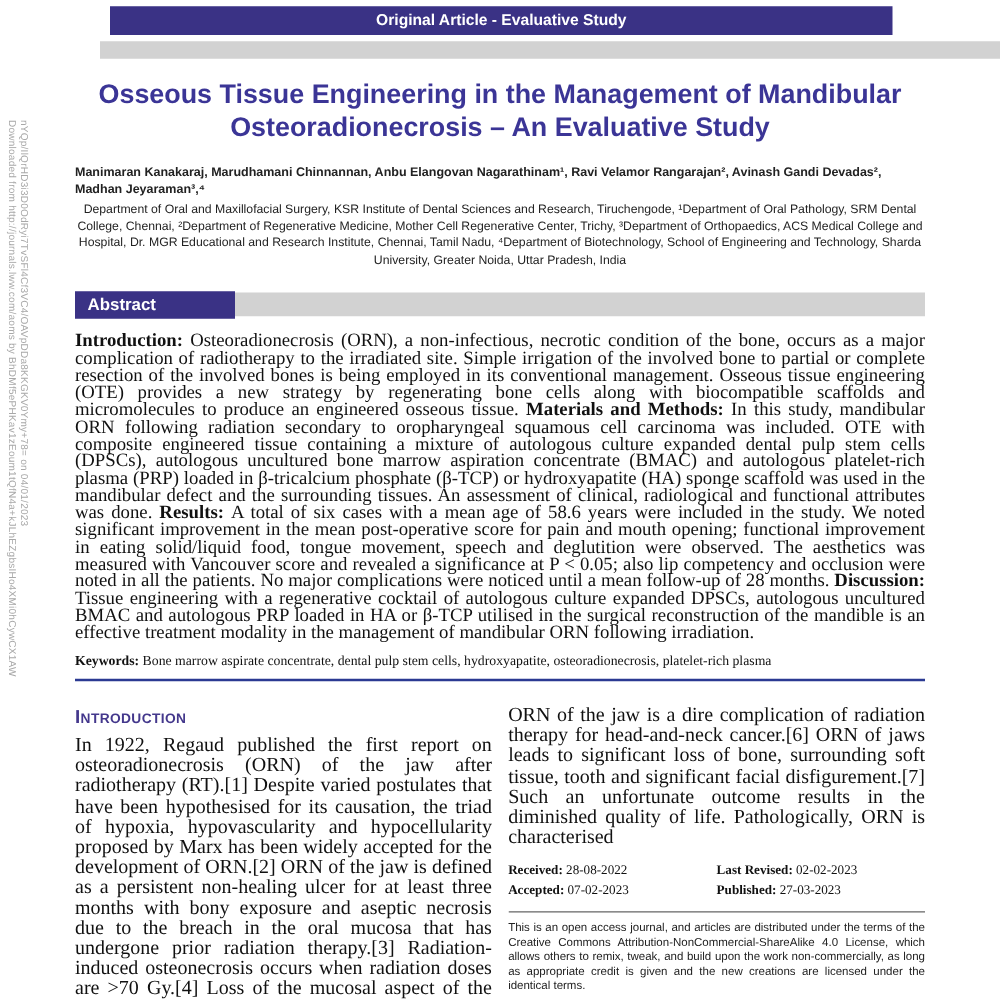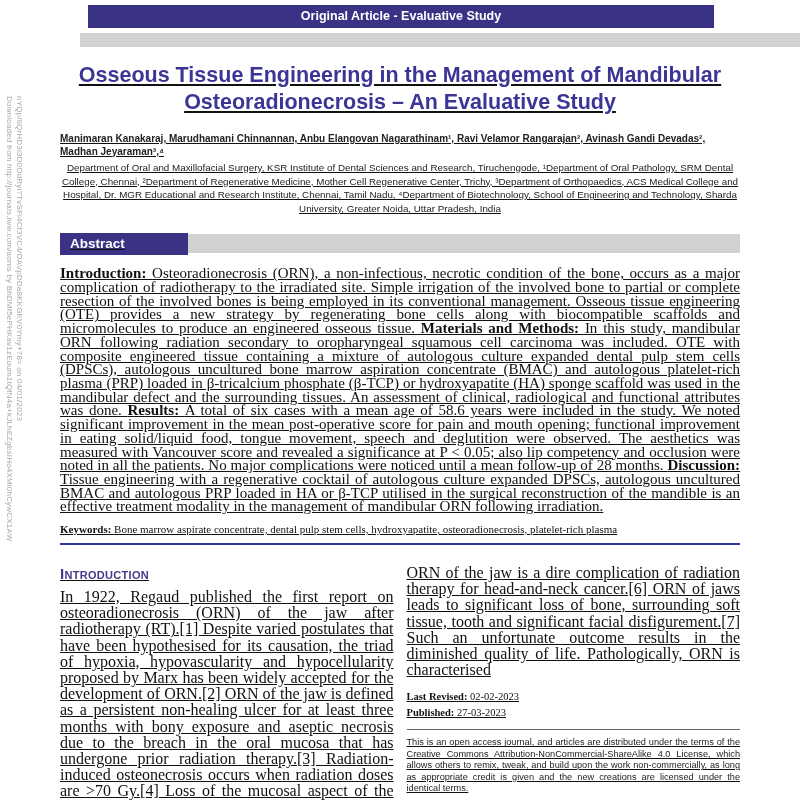--- a/index.html
+++ b/index.html
@@ -1,17 +1,17 @@
 <!DOCTYPE html>
 <html><head>
 <meta charset="utf-8">
 <style>
   html,body{margin:0;padding:0;background:#fff;}
   .page{position:relative;width:800px;height:800px;overflow:hidden;background:#fff;
-        font-family:"Liberation Sans",sans-serif;color:#111;text-decoration:underline;}
+        font-family:"Liberation Sans",sans-serif;color:#111;}
   
   .watermark{position:absolute;left:4px;top:96px;writing-mode:vertical-lr;text-orientation:sideways;
              font-size:8px;line-height:10px;color:#a8a8a8;letter-spacing:.2px;}
   .watermark span{display:block;white-space:nowrap;}
   
   .banner{position:absolute;top:5px;left:88px;right:86px;background:#3a3285;color:#fff;
           text-align:center;font-weight:bold;font-size:12.5px;padding:4px 0 5px;}
   .graybar{position:absolute;top:33px;left:80px;right:0;height:14px;background:#d2d2d2;}
   .content{position:relative;margin:0 60px;padding-top:52px;}
   .title{margin:10px 6px 0;text-align:center;color:#3b3596;font-size:21.5px;line-height:27px;font-weight:bold;}
@@ -104,20 +104,24 @@
           </div>
         </div>
       </div>
 
       <div class="col">
         <p class="body-text">ORN of the jaw is a dire complication of radiation therapy for head-and-neck cancer.[6] ORN of jaws leads to significant loss of bone, surrounding soft tissue, tooth and significant facial disfigurement.[7] Such an unfortunate outcome results in the diminished quality of life. Pathologically, ORN is characterised</p>
 
 
         <div class="dates">
           <div class="dates-col">
+            <div><span class="b">Received: </span><span>28-08-2022</span></div>
+            <div><span class="b">Accepted: </span><span>07-02-2023</span></div>
+          </div>
+          <div class="dates-col">
             <div><span class="b">Last Revised: </span><span>02-02-2023</span></div>
             <div><span class="b">Published: </span><span>27-03-2023</span></div>
           </div>
         </div>
 
         <div class="thin-rule"></div>
 
         <p class="license">This is an open access journal, and articles are distributed under the terms of the Creative Commons Attribution-NonCommercial-ShareAlike 4.0 License, which allows others to remix, tweak, and build upon the work non-commercially, as long as appropriate credit is given and the new creations are licensed under the identical terms.</p>
 
         <p class="reprints"><span class="b">For reprints contact: </span><span>WKHLRPMedknow_reprints@wolterskluwer.com</span></p>

